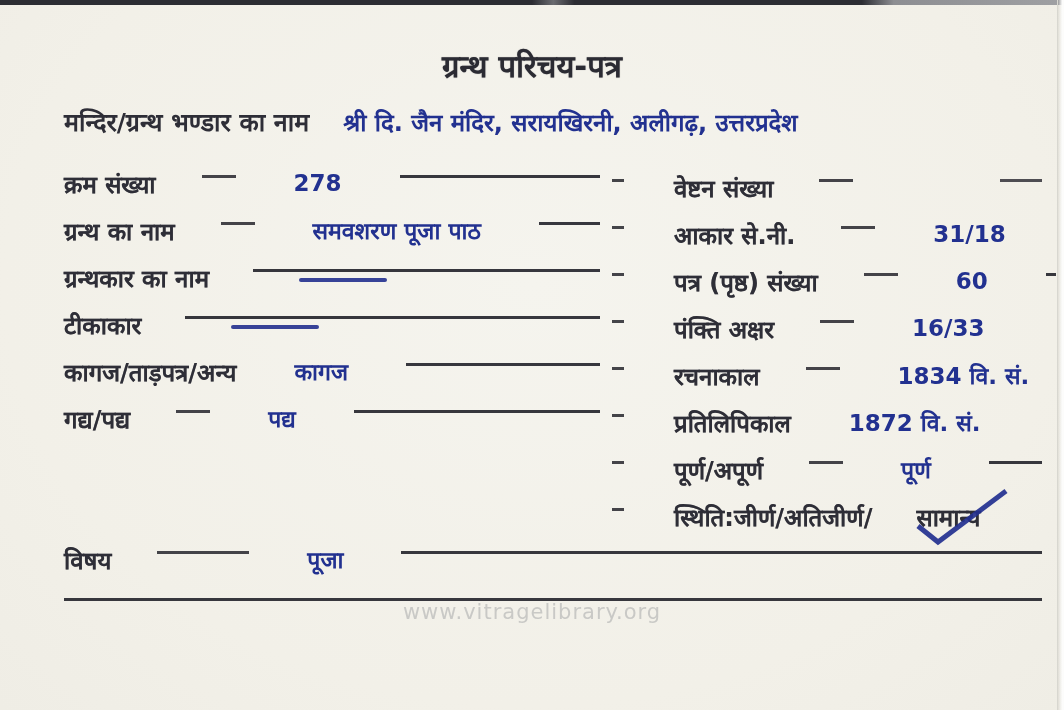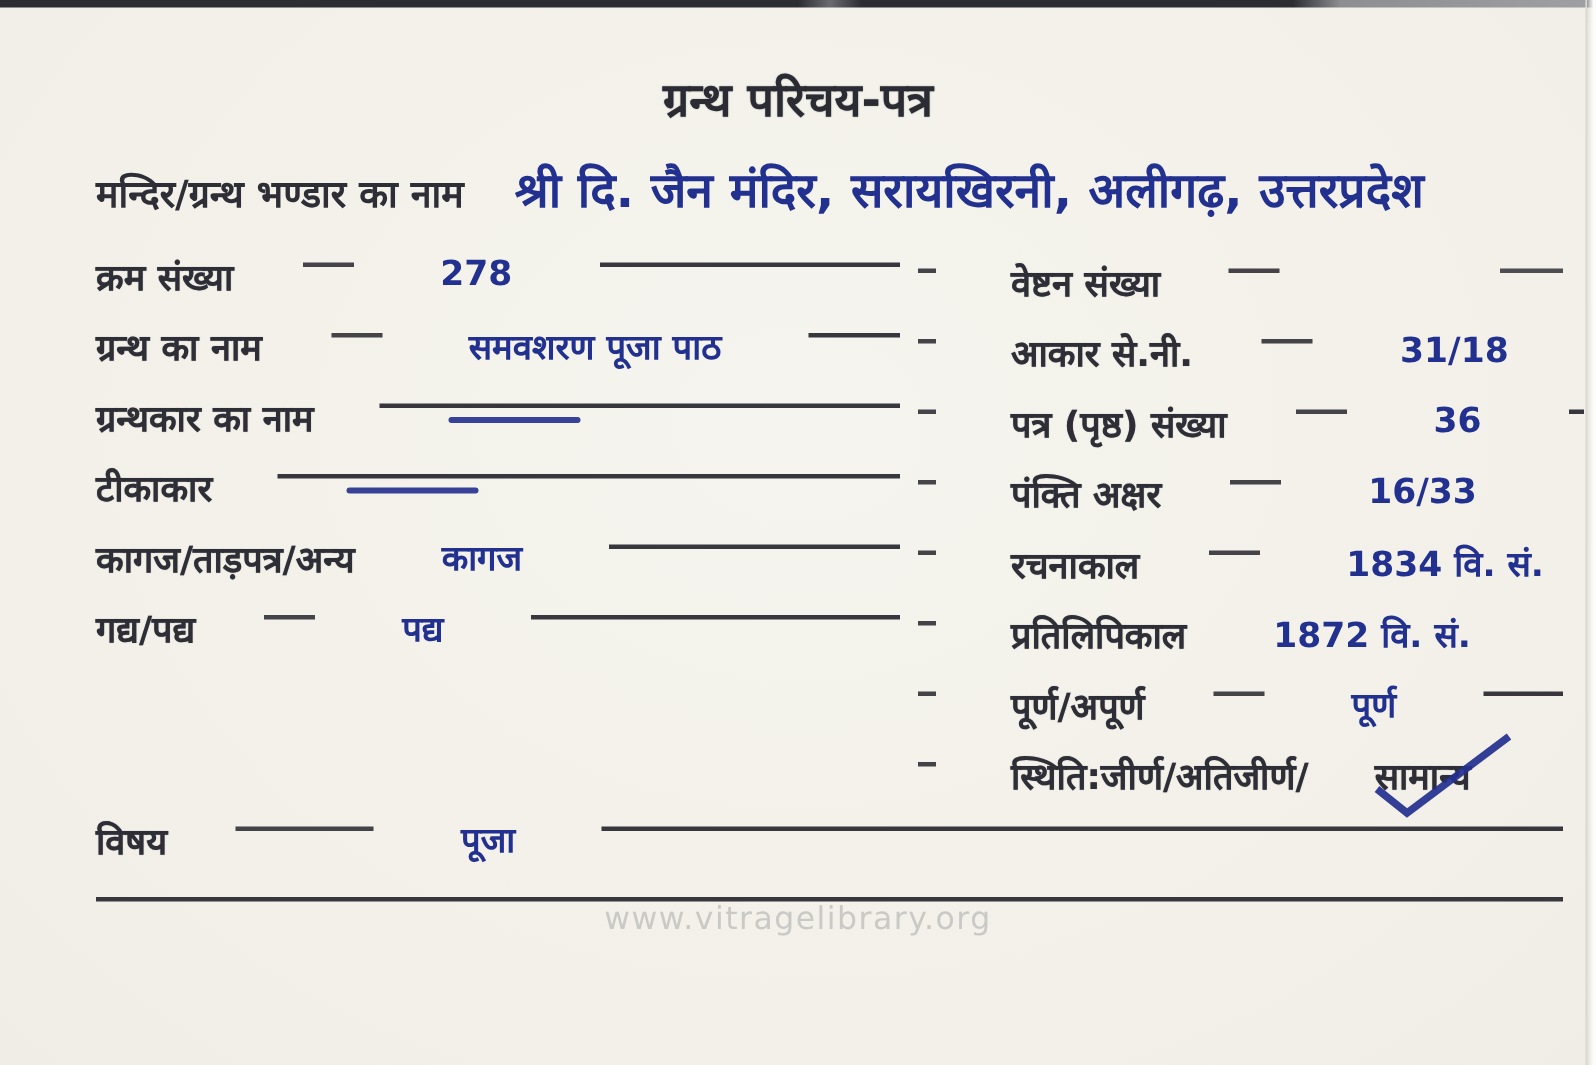--- a/index.html
+++ b/index.html
@@ -11,21 +11,21 @@
   .top-edge{position:absolute;left:0;top:0;width:100%;height:5px;
         background:linear-gradient(to right,#2c2d33 0%,#2c2d33 50%,#6a6b70 52%,#2c2d33 54%,#2c2d33 81%,#8d8e92 84%,#9fa0a3 100%);}
   .right-edge{position:absolute;right:0;top:0;bottom:0;width:6px;
         background:linear-gradient(to right, rgba(120,115,100,0.12), #fcfcfb 70%);
         border-left:1px solid rgba(150,145,130,0.35);}
   .title{position:absolute;left:0;top:44px;width:100%;text-align:center;
         font-size:31px;font-weight:700;color:#2b2b33;
         text-shadow:0 0 1px rgba(43,43,51,0.45);}
   .hdr{position:absolute;left:64px;top:104px;right:30px;display:flex;align-items:baseline;}
   .hdr-label{font-size:25px;font-weight:700;color:#2e2e37;white-space:nowrap;}
-  .hdr-value{font-size:32px;font-weight:700;color:#223190;white-space:nowrap;margin-left:34px;}
+  .hdr-value{font-size:24px;font-weight:700;color:#223190;white-space:nowrap;margin-left:34px;}
   .col-left{position:absolute;left:64px;top:160px;width:536px;}
   .col-right{position:absolute;left:612px;top:164px;width:430px;}
   .rows-bottom{position:absolute;left:64px;top:536px;width:978px;}
   .frow{height:47px;display:flex;align-items:center;gap:44px;}
   .lbl{font-size:24px;font-weight:600;color:#2e2e37;white-space:nowrap;
        text-shadow:0 0 0.6px rgba(46,46,55,0.5);}
   .val{font-size:23px;font-weight:700;color:#223190;white-space:nowrap;
        padding:0 14px;transform:translateY(-1px);flex:none;}
   .lead{width:12px;flex:none;margin-right:6px;height:3px;background:#24242c;
         transform:translateY(-7px);opacity:.85;}
@@ -105,21 +105,21 @@
         <div class="lead"></div>
         <span class="lbl">आकार से.नी.</span>
         <div class="gapdash"></div>
         <span class="val">31/18</span>
         <div class="short-trail"></div>
       </div>
       <div class="frow">
         <div class="lead"></div>
         <span class="lbl">पत्र (पृष्ठ) संख्या</span>
         <div class="gapdash"></div>
-        <span class="val">36</span>
+        <span class="val">60</span>
         <div class="fill"></div>
       </div>
       <div class="frow">
         <div class="lead"></div>
         <span class="lbl">पंक्ति अक्षर</span>
         <div class="gapdash"></div>
         <span class="val">16/33</span>
       </div>
       <div class="frow">
         <div class="lead"></div>

